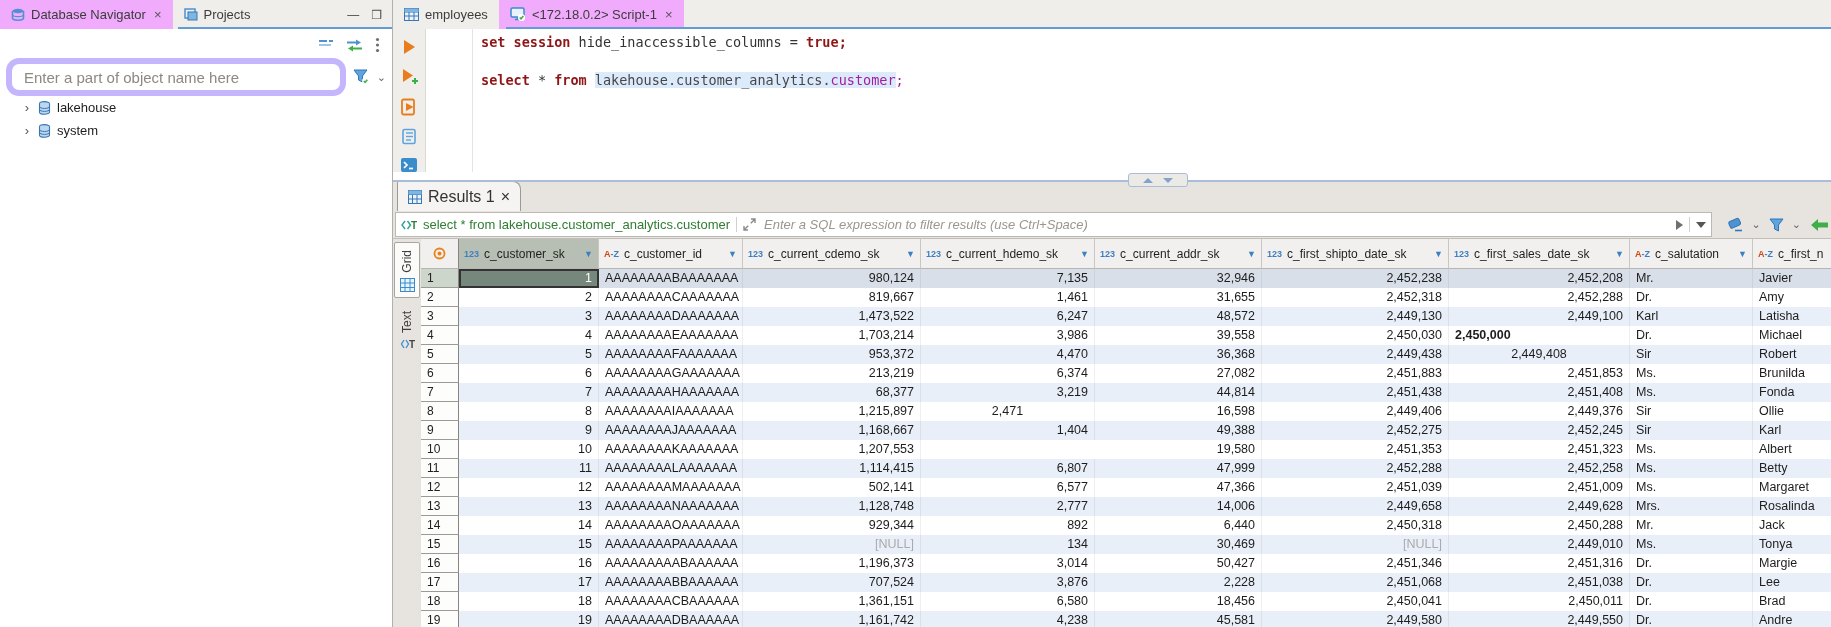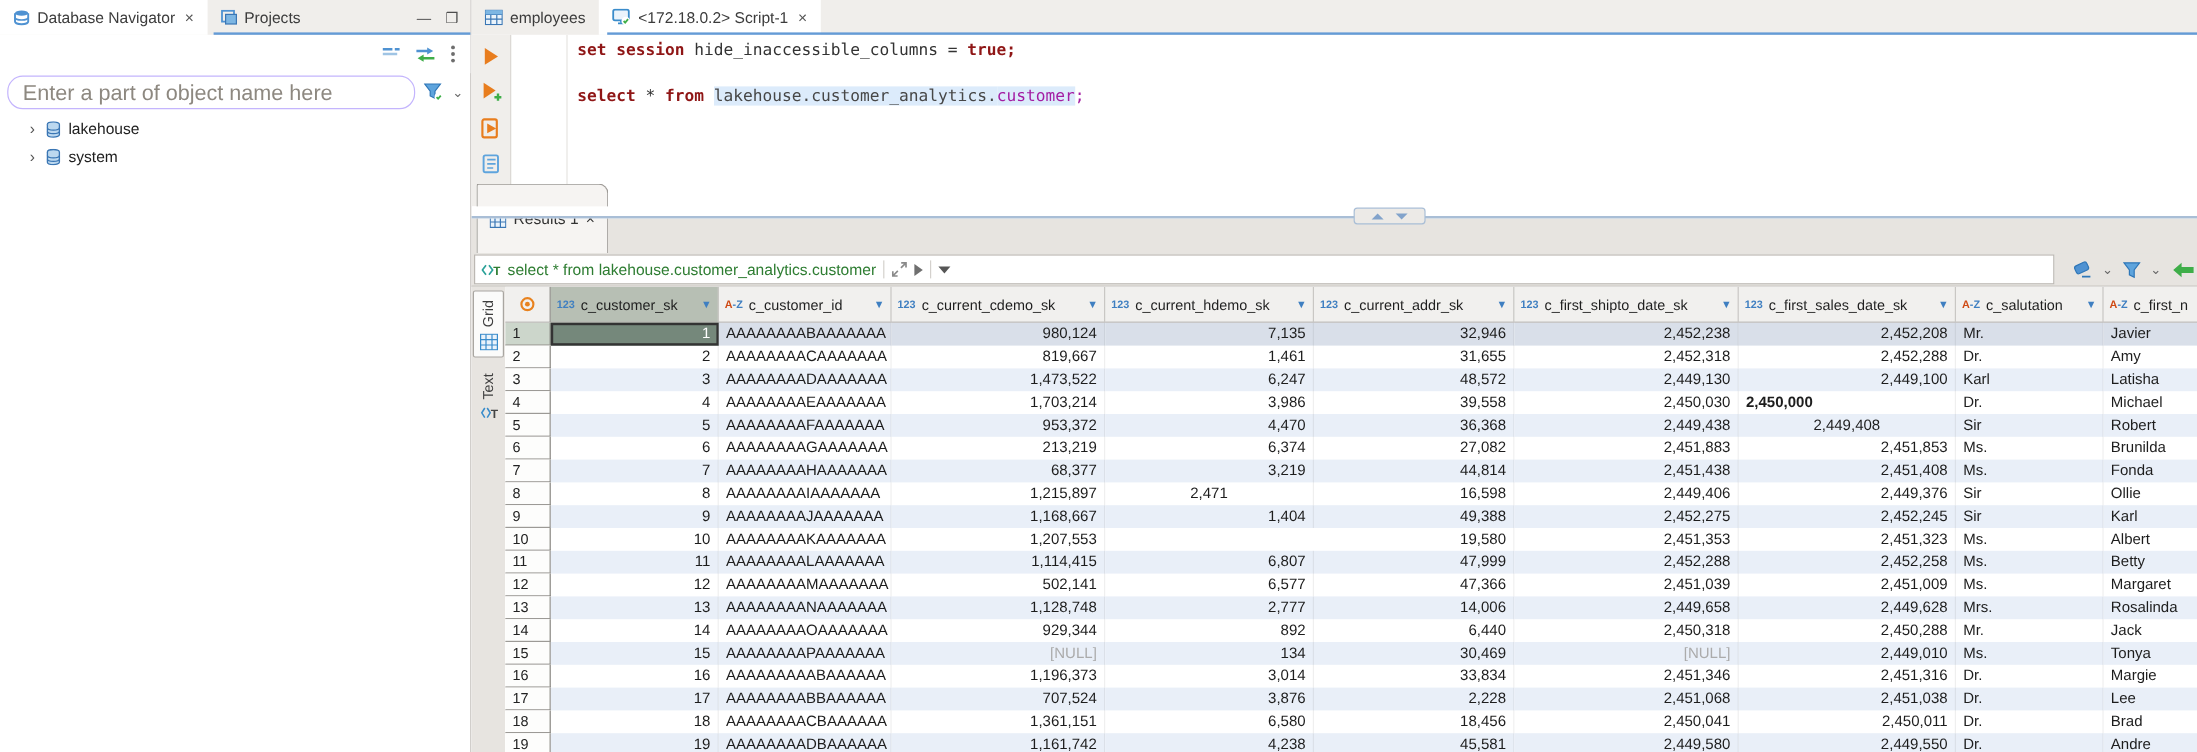--- a/index.html
+++ b/index.html
@@ -2,30 +2,30 @@
 <html><head>
 <meta charset="utf-8">
 <style>
   html,body{margin:0;padding:0;}
   body{width:1831px;height:627px;overflow:hidden;font-family:"Liberation Sans",sans-serif;background:#fff;position:relative;}
   .app{display:flex;width:1831px;height:627px;}
 
   
   .tabbar{height:29px;background:#f0eeeb;display:flex;align-items:stretch;position:relative;flex:none;}
   .tab{display:flex;align-items:center;gap:6px;padding:0 11px;font-size:13px;color:#3c3c3c;white-space:nowrap;}
-  .tab.active{background:#ffffff;}
+  .tab.active{background:#f0abfc;}
   .tab .close{color:#555;font-size:13px;margin-left:2px;cursor:default;}
   .underline{position:absolute;bottom:0;height:2px;background:#649bd6;}
 
   
   .navigator{width:392px;flex:none;display:flex;flex-direction:column;background:#fff;border-right:1px solid #b3afaa;}
   .win-btns{margin-left:auto;display:flex;align-items:center;gap:12px;padding-right:10px;color:#4d4d4d;font-size:12px;}
   .nav-toolbar{height:32px;display:flex;justify-content:flex-end;align-items:center;gap:12px;padding-right:12px;background:#fff;flex:none;}
   .search-row{display:flex;align-items:center;gap:7px;padding:0 6px;height:32px;flex:none;}
-  .search-input{flex:1;height:26px;border:1px solid #c4b5fd;border-radius:13px;padding:0 12px;font-size:18px;color:#444;outline:none;min-width:0;background:#fff;}
+  .search-input{flex:1;height:26px;border:6px solid #c4b5fd;border-radius:13px;padding:0 12px;font-size:15px;color:#444;outline:none;min-width:0;background:#fff;}
   .search-input::placeholder{color:#8d8880;font-style:normal;}
   .chev-small{color:#666;font-size:11px;}
   .tree{flex:1;overflow:hidden;font-size:13px;padding-top:3px;}
   .tree-row{height:23px;display:flex;align-items:center;gap:6px;padding-left:8px;color:#1e1e1e;}
   .tree-row .chev{display:inline-block;color:#555;font-size:13px;width:10px;text-align:center;}
   .tree-row .chev.exp{transform:rotate(90deg);}
   .tree-row.selected{background:#6d8272;color:#fff;}
   .tree-row.selected .chev{color:#e9efe9;}
   .tree-child{padding-left:22px;}
   .conn-detail{color:rgba(28,44,32,0.62);margin-left:8px;font-size:12.5px;}
@@ -46,21 +46,21 @@
 
   
   .splitter{height:8px;flex:none;position:relative;background:#fff;border-bottom:2px solid #a9bed6;}
   .split-pill{position:absolute;left:735px;top:1px;width:58px;height:12px;border:1px solid #a9bed6;border-radius:3px;background:#eceae7;display:flex;align-items:center;justify-content:center;gap:10px;}
   .tri-up{width:0;height:0;border-left:5px solid transparent;border-right:5px solid transparent;border-bottom:5px solid #82a3cb;}
   .tri-dn{width:0;height:0;border-left:5px solid transparent;border-right:5px solid transparent;border-top:5px solid #82a3cb;}
 
   
   .results{flex:1;display:flex;flex-direction:column;min-height:0;background:#e7e4e0;}
   .res-tabbar{height:29px;flex:none;display:flex;align-items:flex-end;padding-left:4px;background:#e7e4e0;}
-  .res-tab{height:25px;display:flex;align-items:center;gap:6px;padding:16px 10px;background:#f6f4f2;border:1px solid #9d9a96;border-bottom:none;border-radius:2px 8px 0 0;font-size:13px;color:#333;}
+  .res-tab{height:25px;display:flex;align-items:center;gap:6px;padding:2px 10px;background:#f6f4f2;border:1px solid #9d9a96;border-bottom:none;border-radius:2px 8px 0 0;font-size:16px;color:#333;}
   .filterbar{height:27px;flex:none;display:flex;align-items:center;background:#e7e4e0;padding:0 0 0 2px;gap:7px;border-bottom:1px solid #c2bfba;}
   .filter-box{flex:1;height:23px;background:#fff;border:1px solid #bcb8b3;display:flex;align-items:center;padding:0 5px;gap:6px;min-width:0;}
   .filter-query{color:#2e7d32;font-size:13px;white-space:nowrap;}
   .fdiv{width:1px;height:15px;background:#d4d1cd;}
   .filter-input{flex:1;border:none;outline:none;font-size:13px;color:#333;min-width:0;background:transparent;}
   .filter-input::placeholder{color:#9b968f;font-style:italic;}
   .fb-icons{flex:none;display:flex;align-items:center;gap:8px;padding:0 2px 0 6px;}
   .tri-right{width:0;height:0;border-top:5px solid transparent;border-bottom:5px solid transparent;border-left:7px solid #6f6f6f;}
   .tri-down-dark{width:0;height:0;border-left:5px solid transparent;border-right:5px solid transparent;border-top:6px solid #565656;}
 
@@ -292,20 +292,21 @@
                 <text x="10" y="10" font-size="10" font-family="Liberation Sans, sans-serif" fill="#2e7d32" font-weight="bold">T</text>
               </svg>
           </span>
           <span class="filter-query">select * from lakehouse.customer_analytics.customer</span>
           <span class="fdiv"></span>
           <span class="icon">
             <svg width="13" height="13" viewBox="0 0 13 13">
                 <path d="M8 1 h4 v4 M12 1 L7.8 5.2 M5 12 H1 V8 M1 12 L5.2 7.8" fill="none" stroke="#8a8a8a" stroke-width="1.4"></path>
               </svg>
           </span>
+          <input class="filter-input" placeholder="Enter a SQL expression to filter results (use Ctrl+Space)" style="">
           <span class="tri-right"></span>
           <span class="fdiv"></span>
           <span class="tri-down-dark"></span>
         </div>
         <div class="fb-icons">
           <span class="icon">
             <svg width="19" height="15" viewBox="0 0 19 15">
                 <rect x="4" y="3" width="11" height="7" rx="2" transform="rotate(-25 9 6)" fill="#4f92d2" stroke="#2f77b8"></rect>
                 <line x1="10" y1="13.5" x2="17" y2="13.5" stroke="#2f77b8" stroke-width="1.6"></line>
               </svg>
@@ -585,21 +586,21 @@
                 <div class="g-cell" style="width: 181px; text-align: right;">2,449,010</div>
                 <div class="g-cell" style="width: 123px; text-align: left;">Ms.</div>
                 <div class="g-cell" style="width: 120px; text-align: left;">Tonya</div>
               </div>
               <div class="g-row">
                 <div class="gutter-cell">16</div>
                 <div class="g-cell" style="width: 140px; text-align: right;">16</div>
                 <div class="g-cell" style="width: 144px; text-align: left;">AAAAAAAAABAAAAAA</div>
                 <div class="g-cell" style="width: 178px; text-align: right;">1,196,373</div>
                 <div class="g-cell" style="width: 174px; text-align: right;">3,014</div>
-                <div class="g-cell" style="width: 167px; text-align: right;">33,834</div>
+                <div class="g-cell" style="width: 167px; text-align: right;">50,427</div>
                 <div class="g-cell" style="width: 187px; text-align: right;">2,451,346</div>
                 <div class="g-cell" style="width: 181px; text-align: right;">2,451,316</div>
                 <div class="g-cell" style="width: 123px; text-align: left;">Dr.</div>
                 <div class="g-cell" style="width: 120px; text-align: left;">Margie</div>
               </div>
               <div class="g-row row-odd">
                 <div class="gutter-cell">17</div>
                 <div class="g-cell" style="width: 140px; text-align: right;">17</div>
                 <div class="g-cell" style="width: 144px; text-align: center;">AAAAAAAABBAAAAAA</div>
                 <div class="g-cell" style="width: 178px; text-align: right;">707,524</div>

